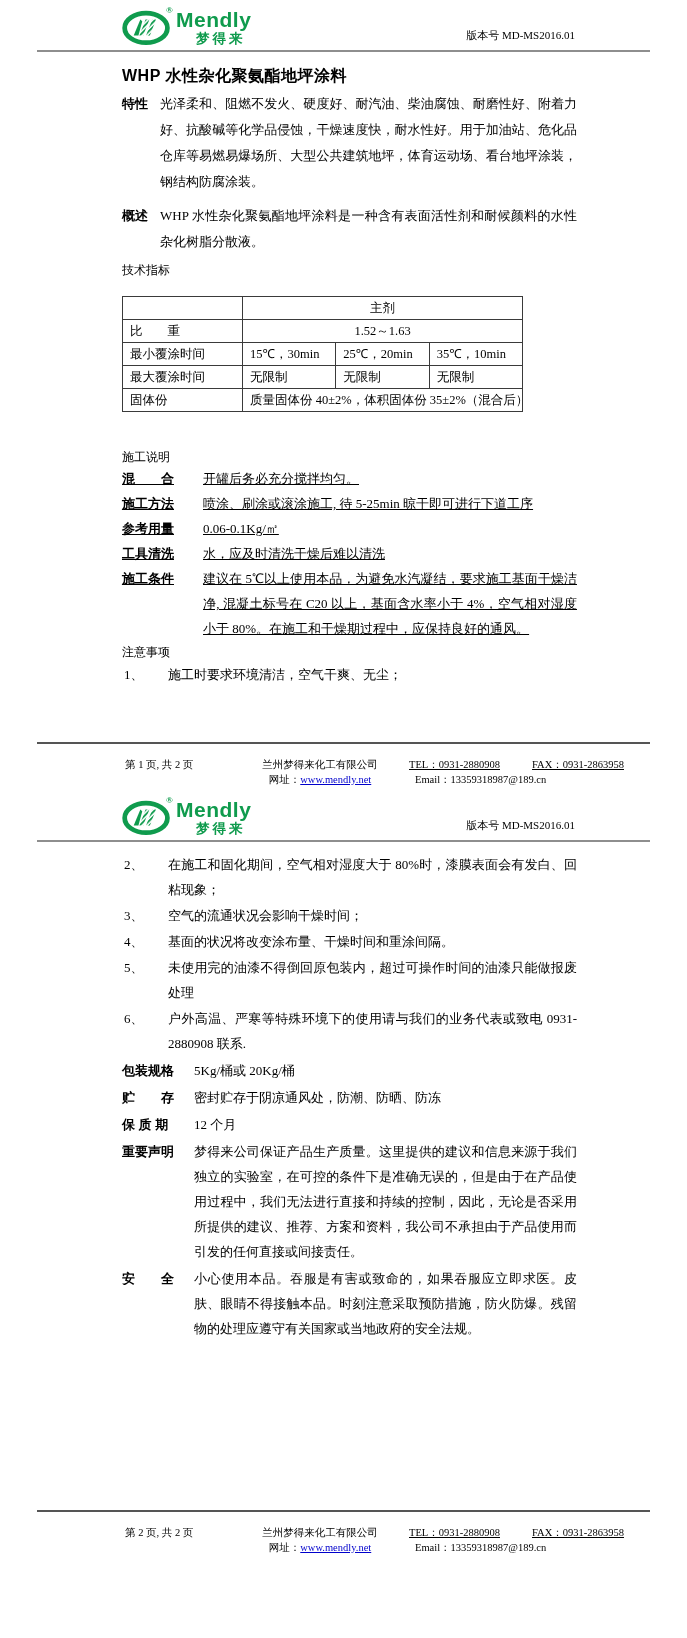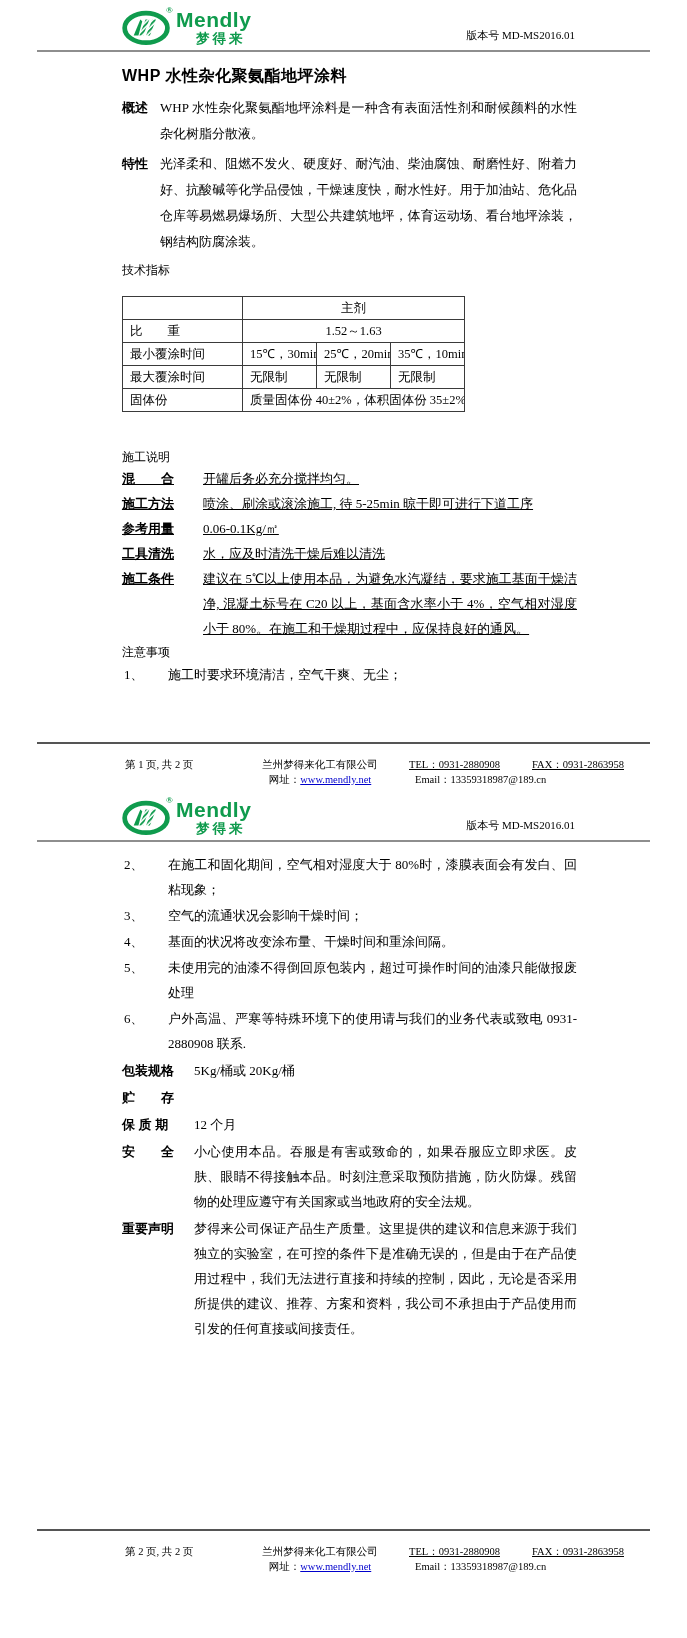--- a/index.html
+++ b/index.html
@@ -30,21 +30,21 @@
   .title{margin:14px 112px 0 122px;font-size:16px;font-weight:bold;letter-spacing:0.5px;}
   .dl-row{display:flex;margin:0 110px 0 122px;line-height:26px;}
   .dl-label{flex:0 0 38px;font-weight:bold;}
   .dl-text{flex:1;text-align:justify;}
   .mt8{margin-top:8px;} .mt4{margin-top:4px;}
 
   .h-bold{margin-left:122px;font-weight:normal;font-size:12px;}
   .tech-heading{margin-top:7px;}
 
   
-  table.spec{border-collapse:collapse;margin:17px 0 0 122px;table-layout:fixed;width:343px;}
+  table.spec{border-collapse:collapse;margin:17px 0 0 122px;table-layout:fixed;width:401px;}
   table.spec td{border:1px solid #3a3a3a;font-size:12.5px;height:22px;padding:0 7px;
     white-space:nowrap;overflow:hidden;}
   table.spec td.ctr{text-align:center;}
   .w1{width:105px;}
 
   
   .con-heading{margin-top:37px;}
   .con-row{display:flex;margin:0 110px 0 122px;line-height:25px;text-decoration:underline;}
   .con-label{flex:0 0 81px;font-weight:bold;}
   .con-text{flex:1;text-align:justify;}
@@ -53,21 +53,21 @@
   .note-num{flex:0 0 44px;}
   .note-text{flex:1;text-align:justify;}
   .spec-row{display:flex;margin:2px 110px 0 122px;line-height:25px;}
   .spec-label{flex:0 0 72px;font-weight:bold;}
   .spec-text{flex:1;text-align:justify;}
 
   
   .footer{position:absolute;left:37px;right:37px;border-top:2px solid #555;
     padding-top:13px;font-size:10.5px;line-height:15px;}
   .page-1 .footer{top:742px;}
-  .page-2 .footer{top:739px;}
+  .page-2 .footer{top:720px;}
   .f-cols{display:flex;}
   .f-page{margin-left:88px;width:120px;}
   .f-mid{width:150px;text-align:center;}
   .f-right{margin-left:14px;}
   .f-line1{display:flex;gap:32px;white-space:nowrap;text-decoration:underline;}
   .f-line2{margin-left:6px;white-space:nowrap;}
   a.site-link{color:#0000cc;text-decoration:underline;cursor:pointer;}
 
   .p2-body{margin-top:10px;}
 </style>
@@ -95,27 +95,27 @@
         <div class="logo-en">Mendly</div>
         <div class="logo-cn">梦得来</div>
       </div>
     </div>
     <div class="version">版本号 MD-MS2016.01</div>
   </div>
   <hr class="header-rule">
 
   <div class="title sans">WHP 水性杂化聚氨酯地坪涂料</div>
 
+  <div class="dl-row mt4">
+    <span class="dl-label sans">特性</span>
+    <span class="dl-text">光泽柔和、阻燃不发火、硬度好、耐汽油、柴油腐蚀、耐磨性好、附着力好、抗酸碱等化学品侵蚀，干燥速度快，耐水性好。用于加油站、危化品仓库等易燃易爆场所、大型公共建筑地坪，体育运动场、看台地坪涂装，钢结构防腐涂装。</span>
+  </div>
   <div class="dl-row mt8">
     <span class="dl-label sans">概述</span>
     <span class="dl-text">WHP 水性杂化聚氨酯地坪涂料是一种含有表面活性剂和耐候颜料的水性杂化树脂分散液。</span>
-  </div>
-  <div class="dl-row mt4">
-    <span class="dl-label sans">特性</span>
-    <span class="dl-text">光泽柔和、阻燃不发火、硬度好、耐汽油、柴油腐蚀、耐磨性好、附着力好、抗酸碱等化学品侵蚀，干燥速度快，耐水性好。用于加油站、危化品仓库等易燃易爆场所、大型公共建筑地坪，体育运动场、看台地坪涂装，钢结构防腐涂装。</span>
   </div>
 
   <div class="h-bold sans tech-heading">技术指标</div>
 
   <table class="spec">
     <tbody>
         <tr>
       <td class="w1"></td>
       <td class="ctr" colspan="3">主剂</td>
     </tr>
@@ -236,32 +236,33 @@
       <span class="note-num">6、</span>
       <span class="note-text">户外高温、严寒等特殊环境下的使用请与我们的业务代表或致电 0931-2880908 联系.</span>
     </div>
 
     <div class="spec-row">
       <span class="spec-label sans">包装规格</span>
       <span class="spec-text">5Kg/桶或 20Kg/桶</span>
     </div>
     <div class="spec-row">
       <span class="spec-label sans">贮　　存</span>
+      <span class="spec-text">密封贮存于阴凉通风处，防潮、防晒、防冻</span>
     </div>
     <div class="spec-row">
       <span class="spec-label sans">保 质 期</span>
       <span class="spec-text">12 个月</span>
     </div>
     <div class="spec-row">
+      <span class="spec-label sans">重要声明</span>
+      <span class="spec-text">梦得来公司保证产品生产质量。这里提供的建议和信息来源于我们独立的实验室，在可控的条件下是准确无误的，但是由于在产品使用过程中，我们无法进行直接和持续的控制，因此，无论是否采用所提供的建议、推荐、方案和资料，我公司不承担由于产品使用而引发的任何直接或间接责任。</span>
+    </div>
+    <div class="spec-row">
       <span class="spec-label sans">安　　全</span>
       <span class="spec-text">小心使用本品。吞服是有害或致命的，如果吞服应立即求医。皮肤、眼睛不得接触本品。时刻注意采取预防措施，防火防爆。残留物的处理应遵守有关国家或当地政府的安全法规。</span>
-    </div>
-    <div class="spec-row">
-      <span class="spec-label sans">重要声明</span>
-      <span class="spec-text">梦得来公司保证产品生产质量。这里提供的建议和信息来源于我们独立的实验室，在可控的条件下是准确无误的，但是由于在产品使用过程中，我们无法进行直接和持续的控制，因此，无论是否采用所提供的建议、推荐、方案和资料，我公司不承担由于产品使用而引发的任何直接或间接责任。</span>
     </div>
   </div>
 
   <div class="footer">
     <div class="f-cols">
       <div class="f-page">第 2 页, 共 2 页</div>
       <div class="f-mid">
         <div>兰州梦得来化工有限公司</div>
         <div><span>网址：</span><a class="site-link">www.mendly.net</a></div>
       </div>

